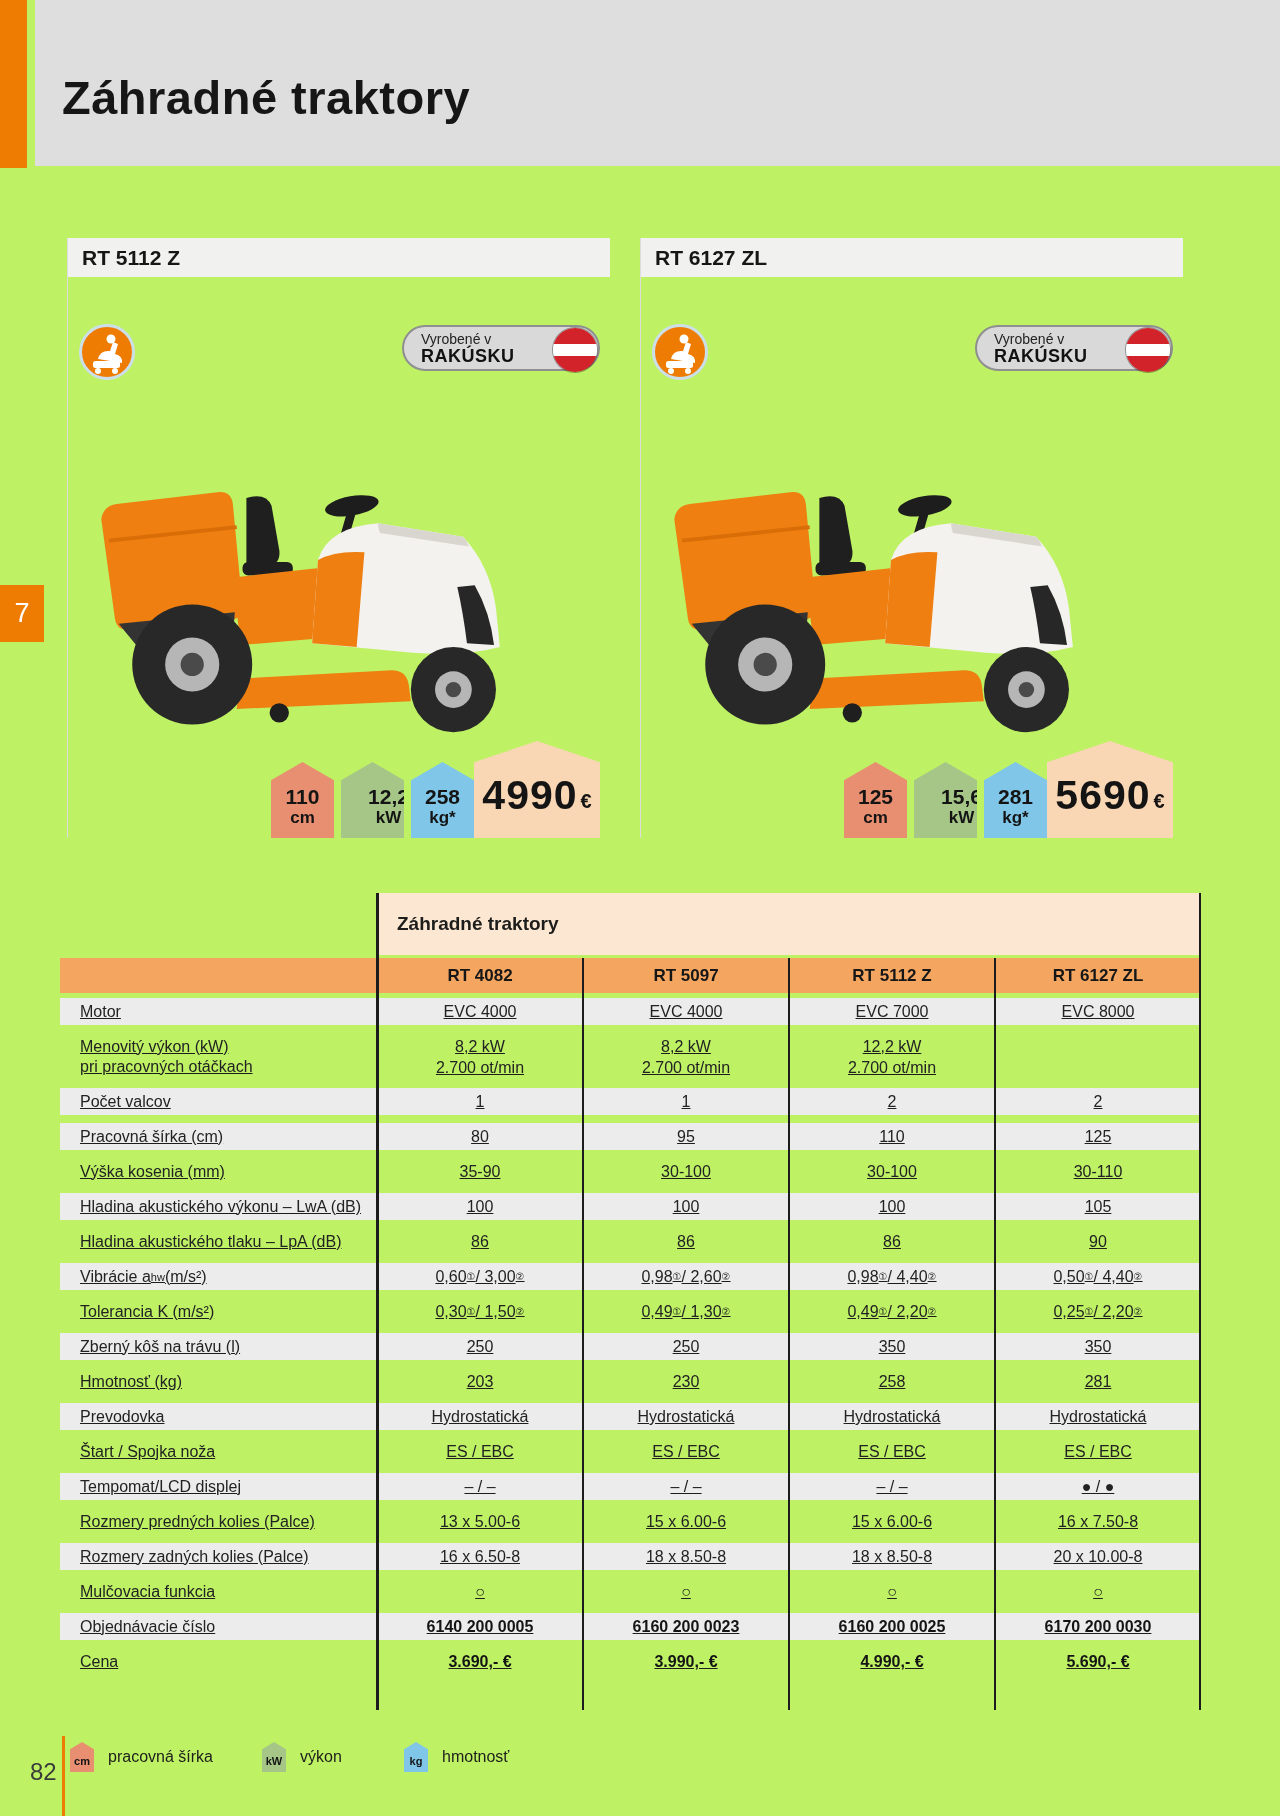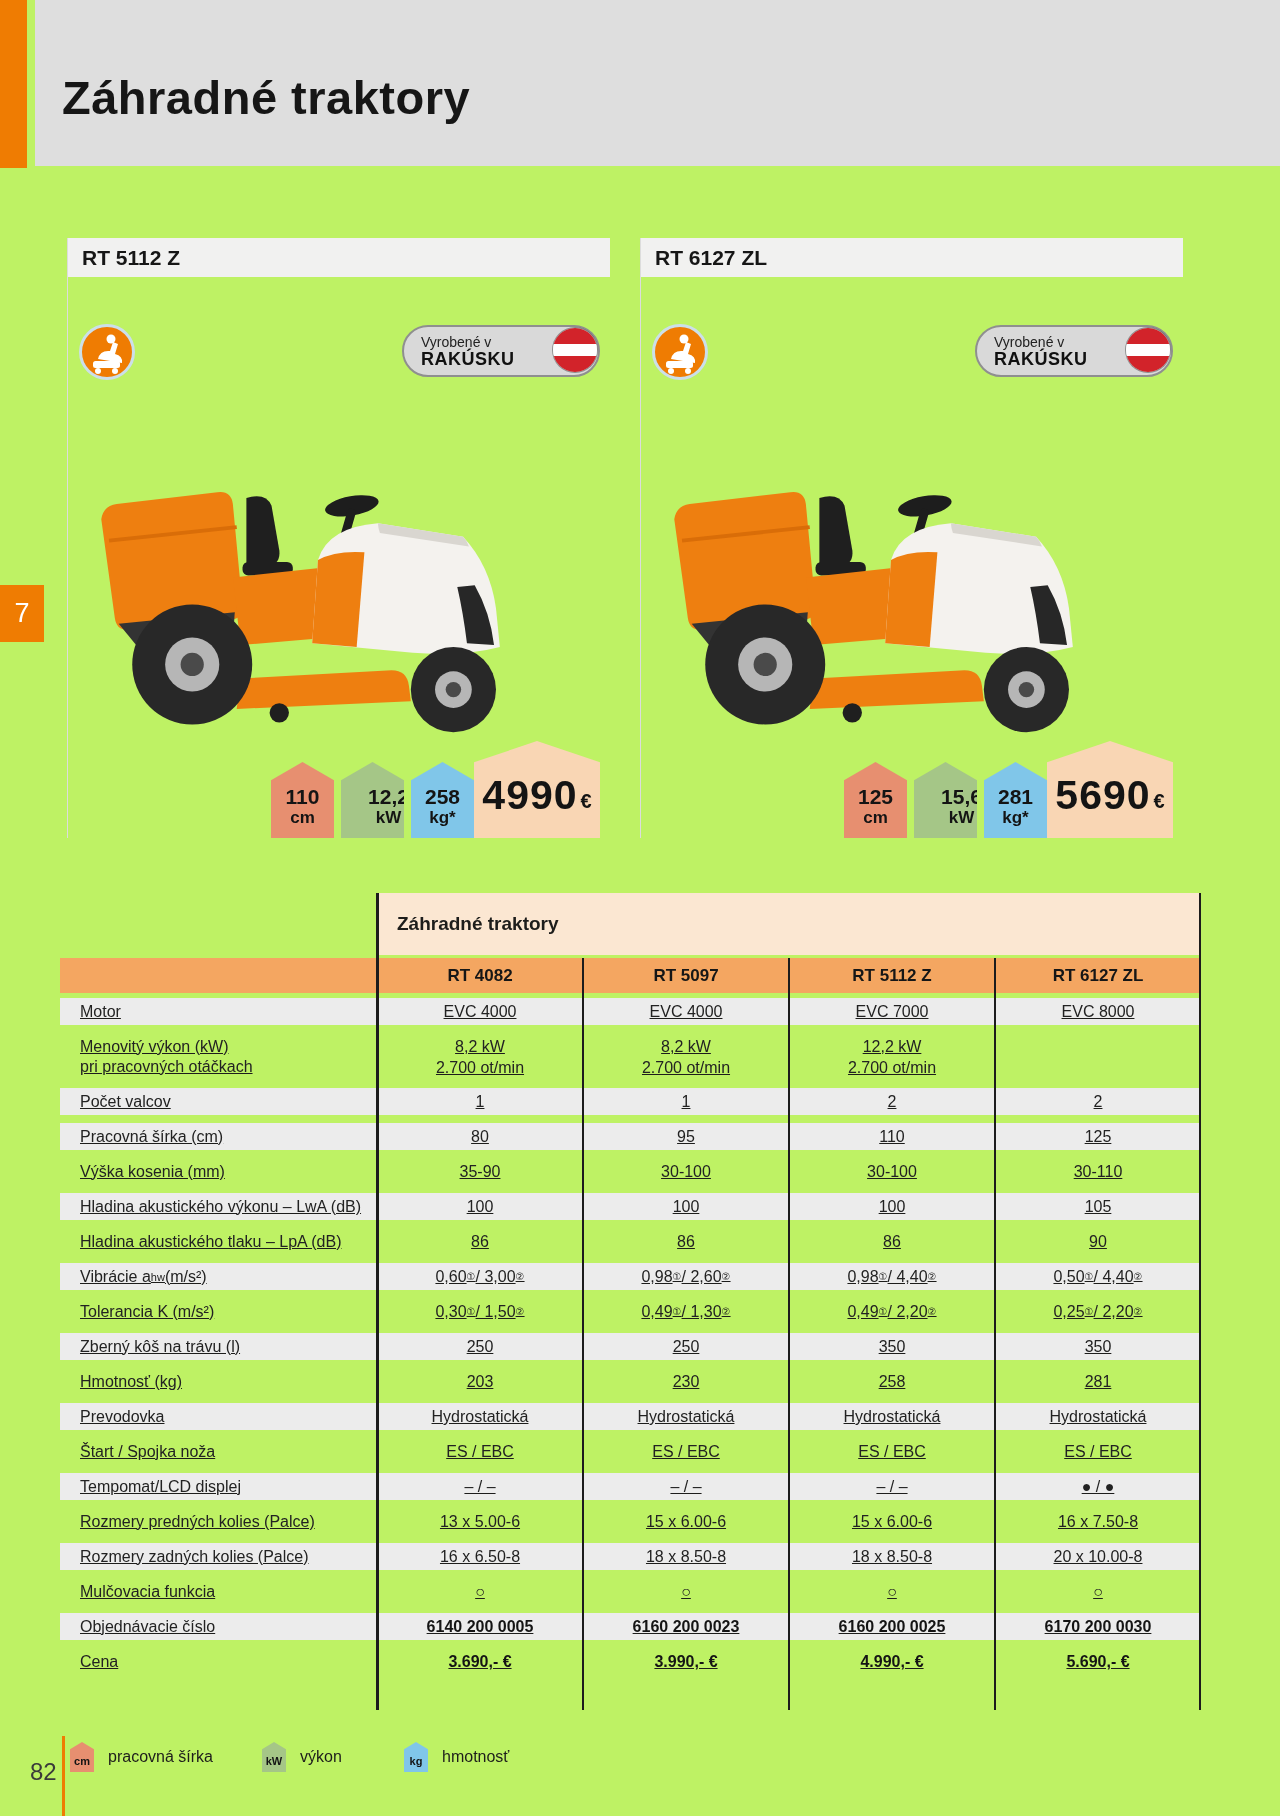--- a/index.html
+++ b/index.html
@@ -15,21 +15,21 @@
   .chapter { position:absolute; left:0; top:585px; width:44px; height:57px; background:#ef7c02;
              color:#fff; font-size:27px; display:flex; align-items:center; justify-content:center; }
 
   
   .card { position:absolute; top:238px; width:543px; height:600px; border-left:1px solid #dcdcdc; }
   #card1 { left:67px; } #card2 { left:640px; }
   .card-header { height:39px; background:#f1f1f0; display:flex; align-items:center;
                  padding-left:14px; font-size:21px; font-weight:700; color:#161616; }
   .card-body { position:relative; height:561px; }
   .cat-icon { position:absolute; left:10px; top:46px; width:58px; height:58px; }
-  .pill { position:absolute; right:10px; top:48px; width:198px; height:52px; background:#d9d9d9;
+  .pill { position:absolute; right:10px; top:48px; width:198px; height:46px; background:#d9d9d9;
           border:2px solid #8f8f8f; border-radius:26px; display:flex; flex-direction:column;
           justify-content:center; padding-left:17px; }
   .pill .l1 { font-size:14px; color:#222; line-height:16px; }
   .pill .l2 { font-size:18px; font-weight:700; letter-spacing:.5px; color:#111; line-height:19px; }
   .flag { position:absolute; right:1px; top:1px; width:44px; height:44px; border-radius:50%;
           background:linear-gradient(180deg,#d2232a 0 37%,#ffffff 37% 63%,#d2232a 63% 100%);
           box-shadow:0 0 0 1px rgba(0,0,0,.35); }
   .tractor { position:absolute; left:12px; top:95px; width:445px; height:405px; }
 
   .badges { position:absolute; right:10px; bottom:0; display:flex; align-items:flex-end; }

